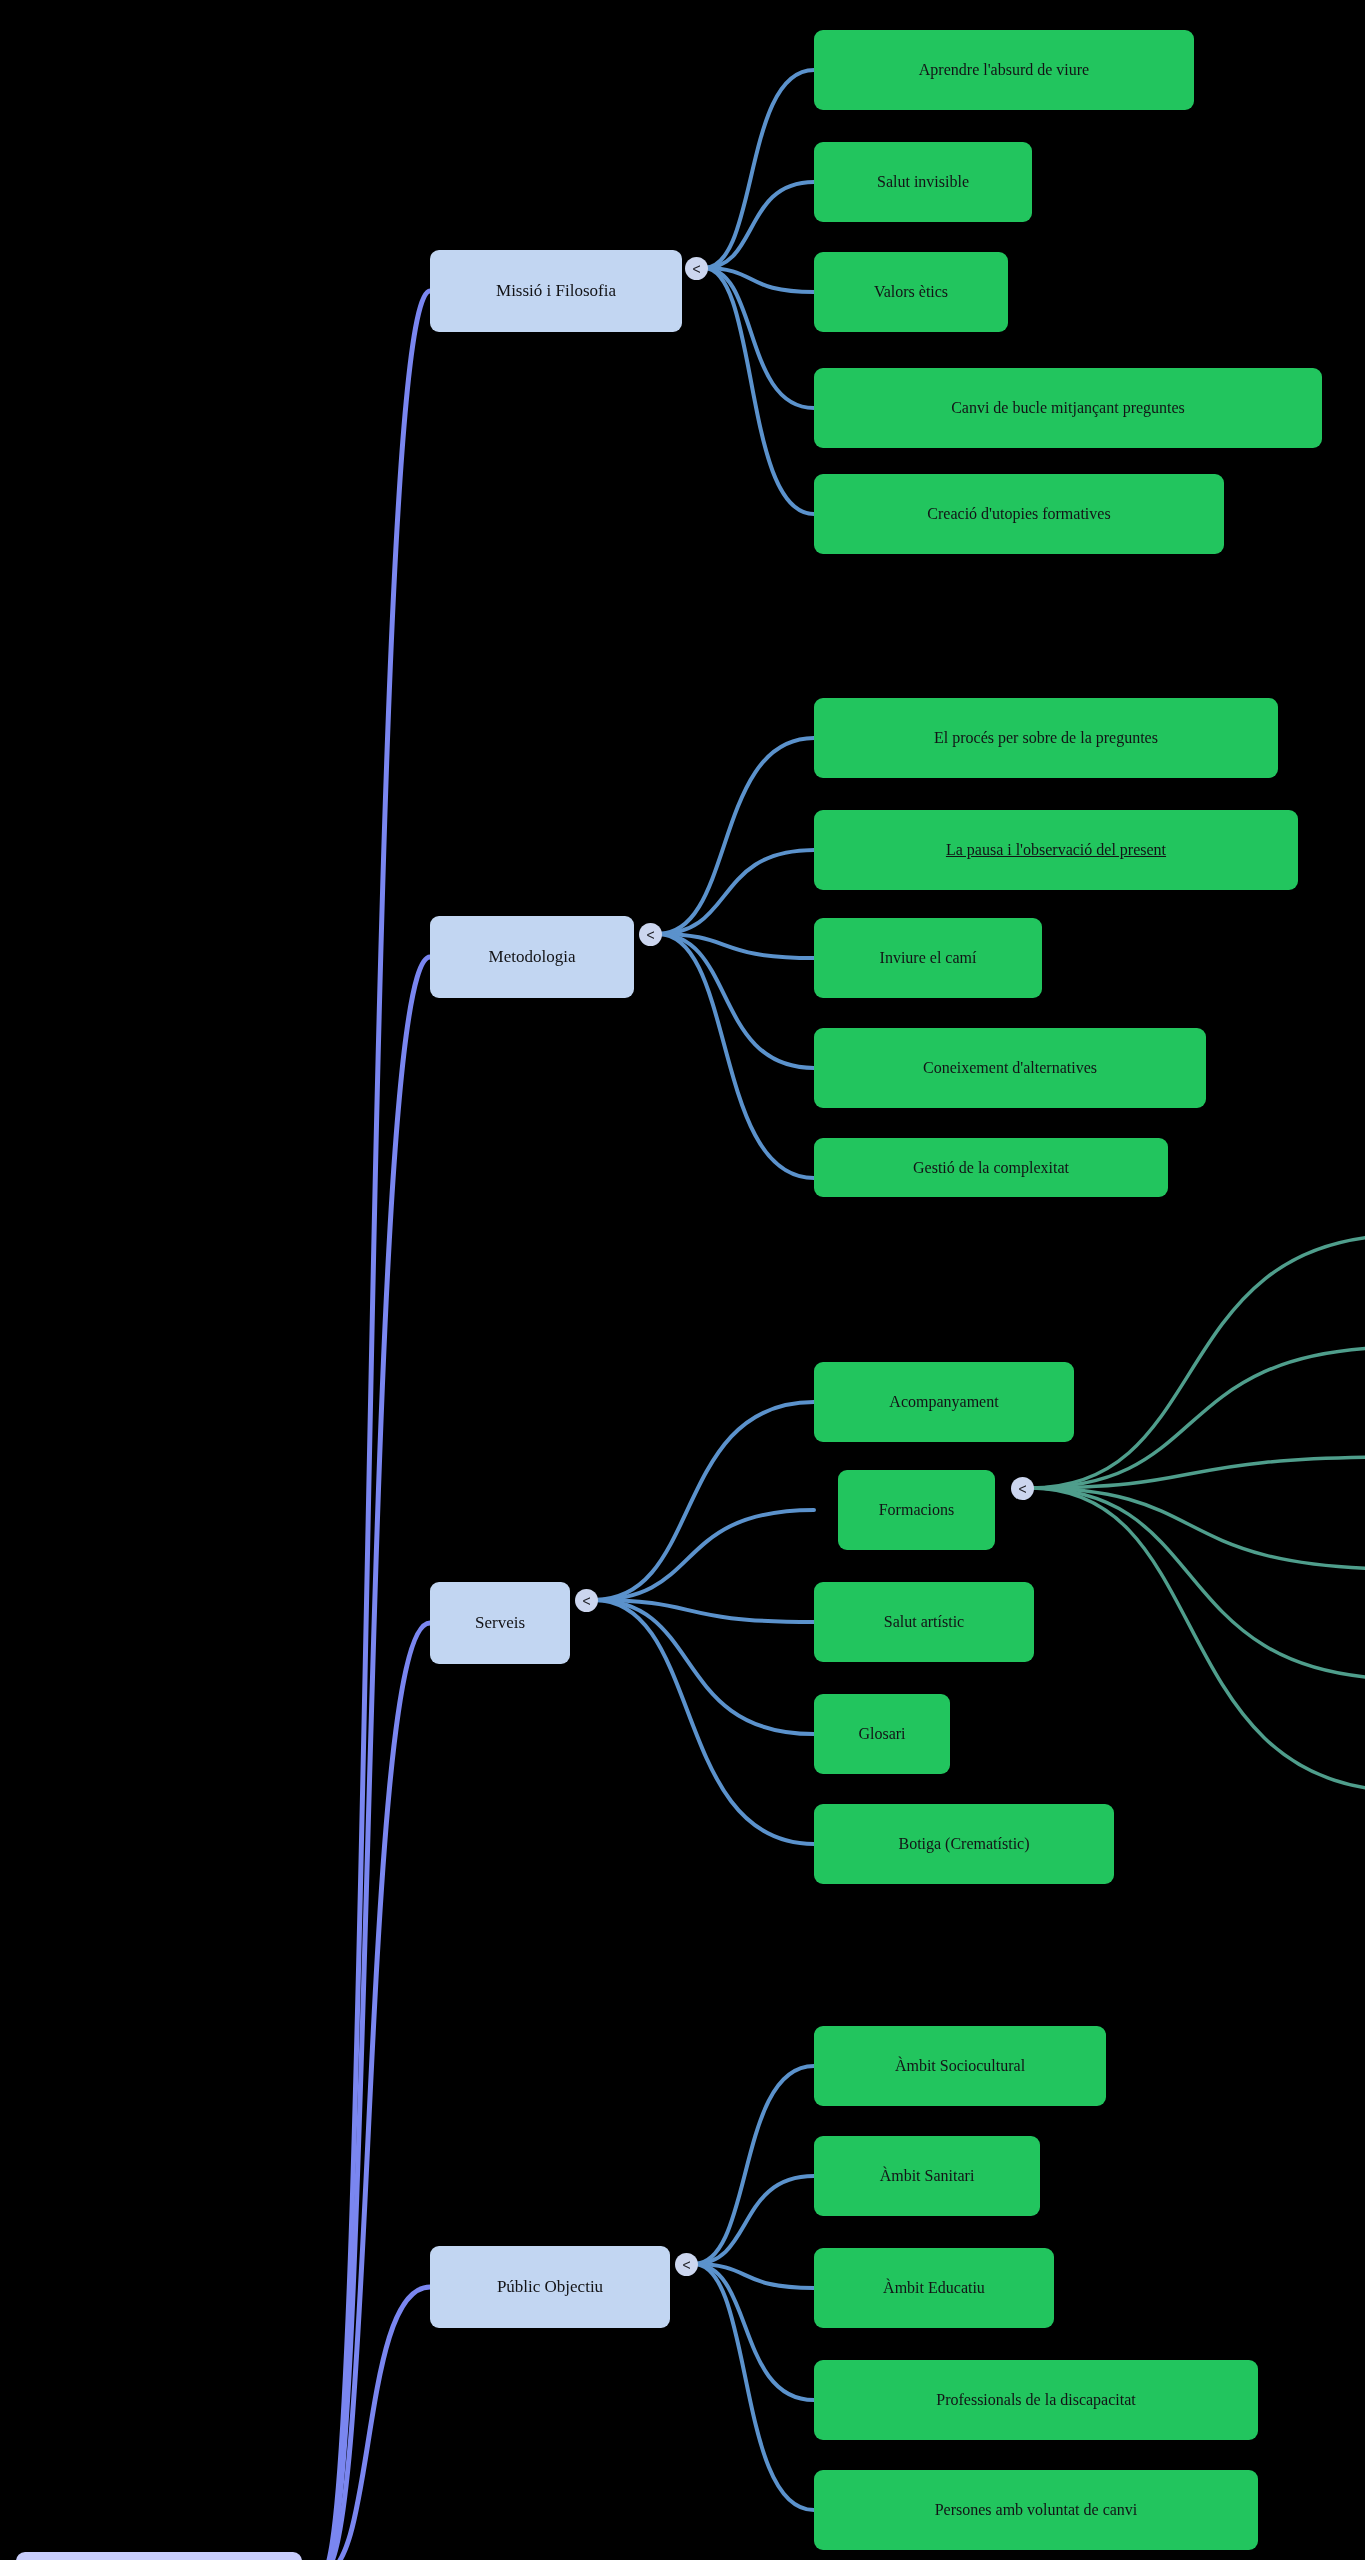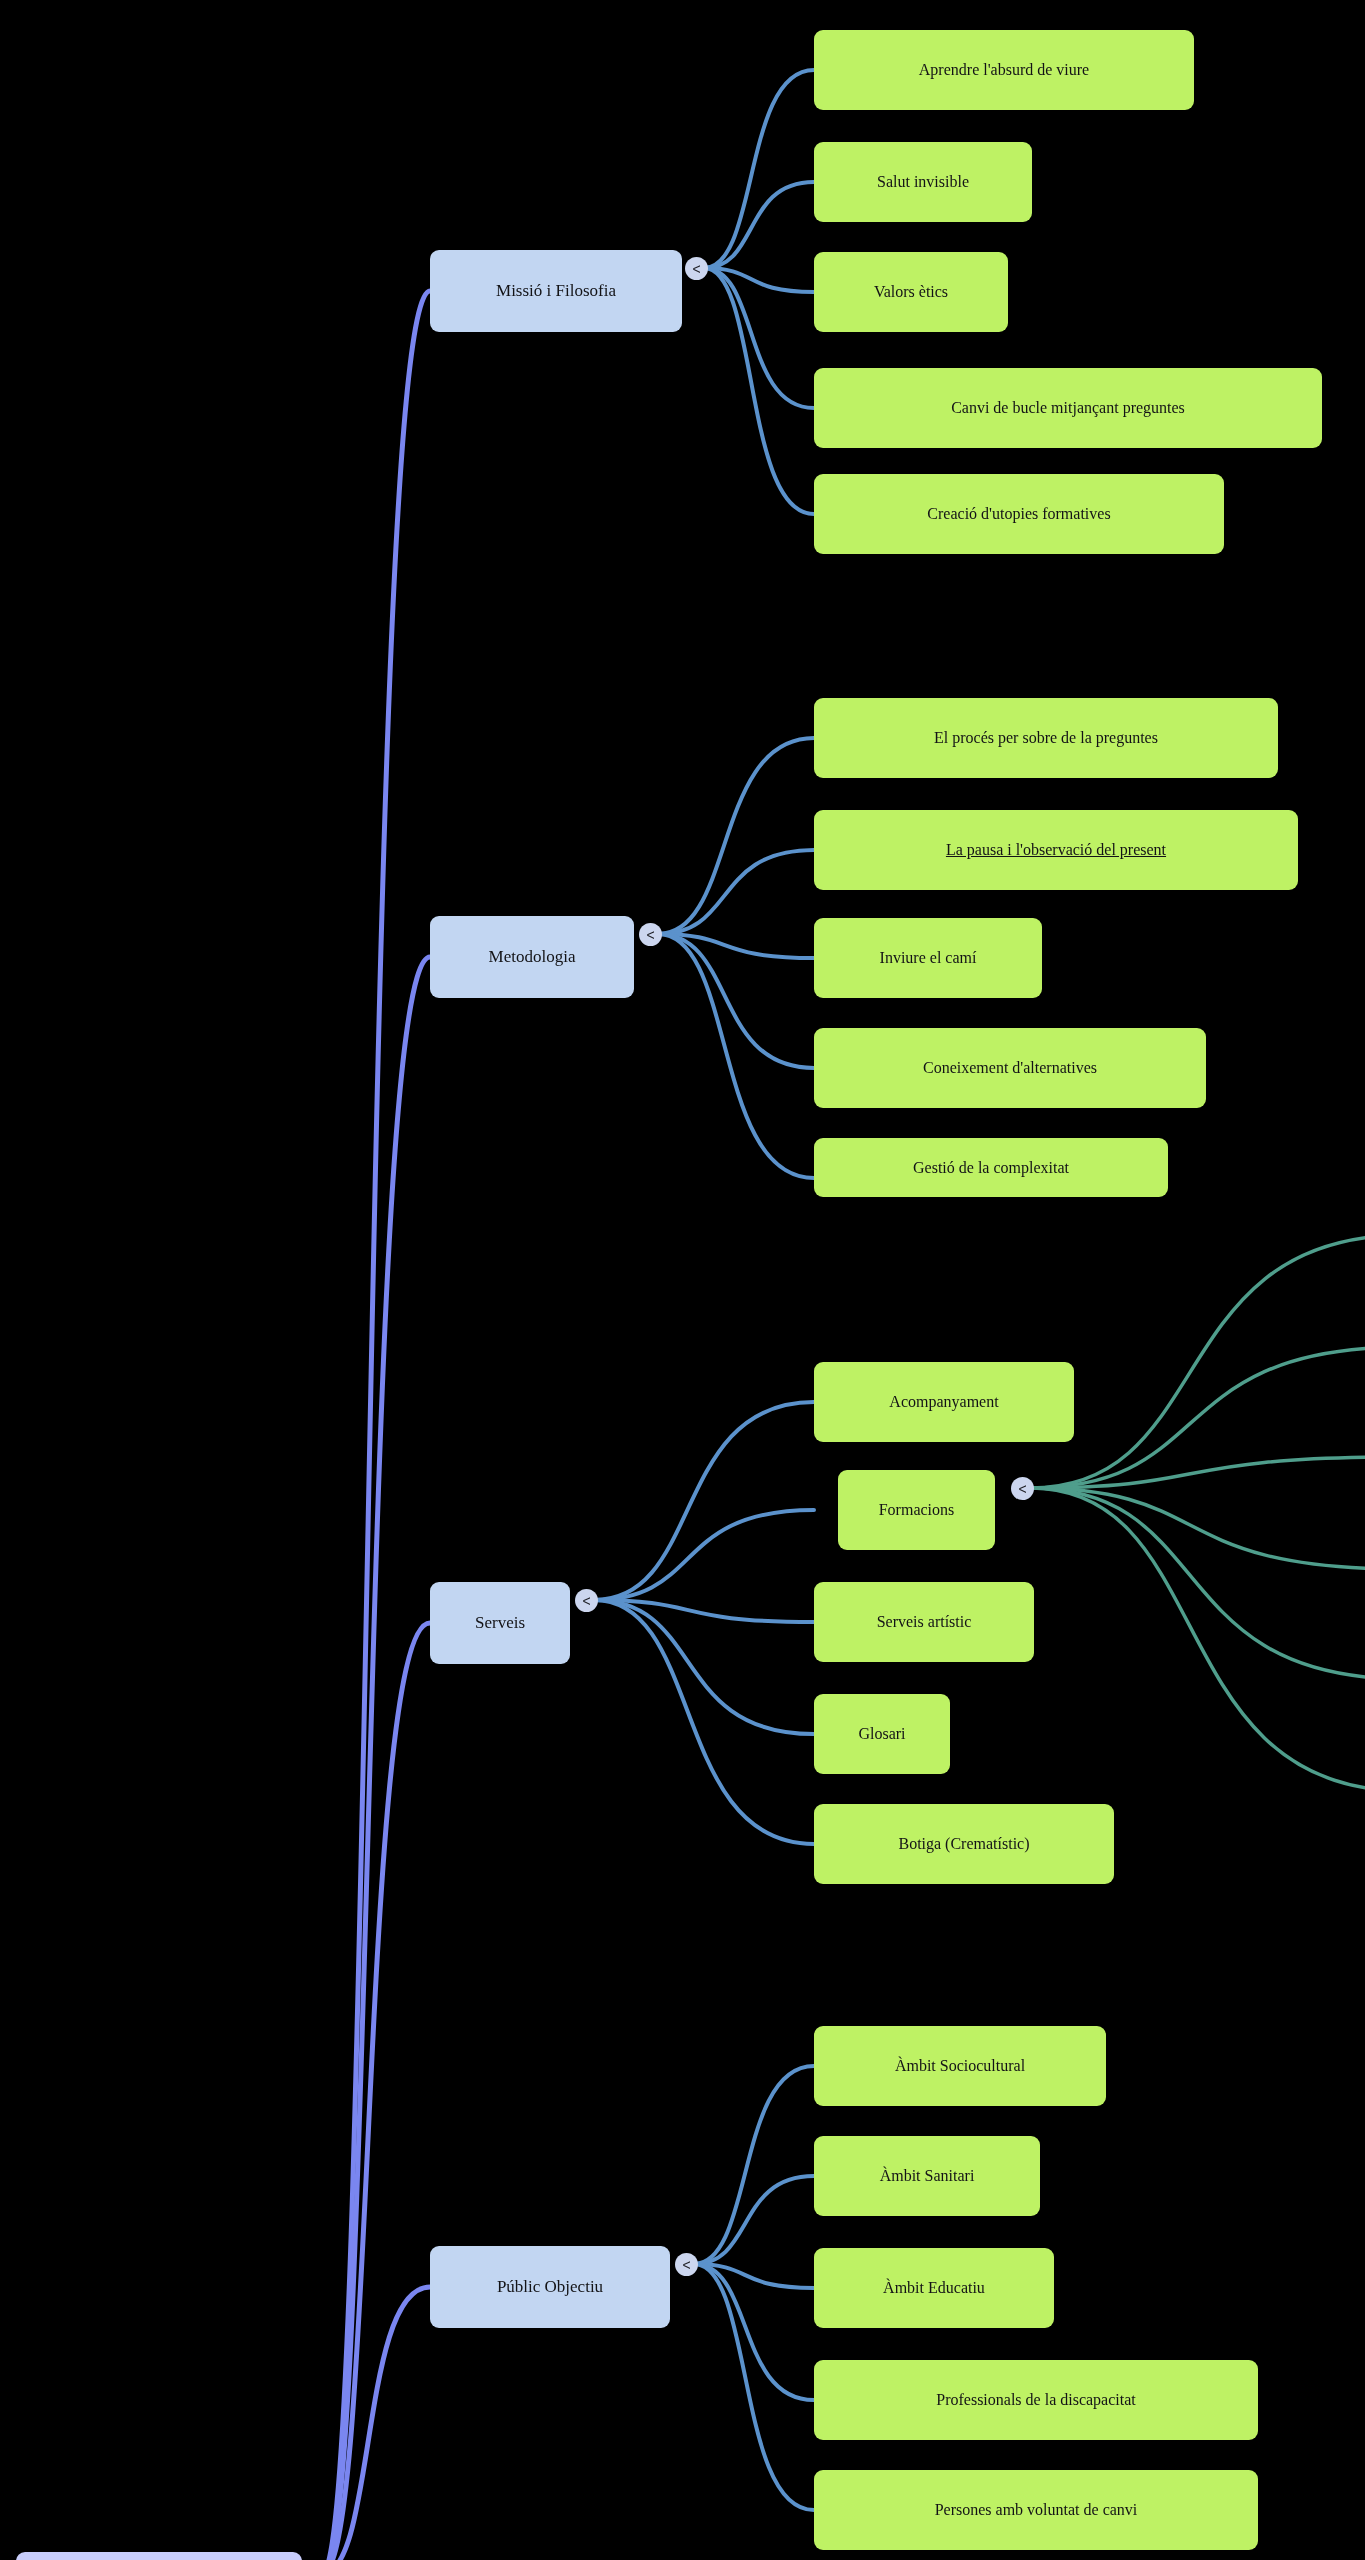--- a/index.html
+++ b/index.html
@@ -5,21 +5,21 @@
   html,body{margin:0;padding:0;background:#000;}
   body{width:1365px;height:2560px;position:relative;overflow:hidden;
        font-family:"Liberation Serif","DejaVu Serif",serif;}
   #canvas{position:absolute;left:0;top:0;width:1365px;height:2560px;}
   svg#edges{position:absolute;left:0;top:0;width:1365px;height:2560px;pointer-events:none;}
   .node{position:absolute;display:flex;align-items:center;justify-content:center;
         border-radius:9px;box-sizing:border-box;white-space:nowrap;
         color:#131316;line-height:1.1;}
   .node.root{background:#c8cdfb;font-size:17px;padding:0 16px;}
   .node.l1{background:#c2d6f2;font-size:17px;padding:0 16px;}
-  .node.l2{background:#bef264;font-size:16px;padding:0 16px;}
+  .node.l2{background:#22c55e;font-size:16px;padding:0 16px;}
   .jnode{position:absolute;width:23px;height:23px;border-radius:50%;
          background:#ccd6ef;color:#1c1c22;font-size:14px;
          display:flex;align-items:center;justify-content:center;
          font-family:"Liberation Sans",sans-serif;}
 </style>
 </head>
 <body>
 
 <div id="canvas">
   <svg id="edges" viewBox="0 0 1365 2560" xmlns="http://www.w3.org/2000/svg">
@@ -103,21 +103,21 @@
     </div>
     <div class="jnode" style="left: 575px; top: 1589px;">&lt;</div>
     <div class="node l2" style="left: 814px; top: 1362px; width: 260px; height: 80px;">
       <span>Acompanyament</span>
     </div>
     <div class="node l2" style="left: 814px; top: 1470px; width: 157px; height: 80px; margin-left: 24px;">
       <span>Formacions</span>
     </div>
     <div class="jnode" style="left: 1011px; top: 1477px;">&lt;</div>
     <div class="node l2" style="left: 814px; top: 1582px; width: 220px; height: 80px;">
-      <span>Serveis artístic</span>
+      <span>Salut artístic</span>
     </div>
     <div class="node l2" style="left: 814px; top: 1694px; width: 136px; height: 80px;">
       <span>Glosari</span>
     </div>
     <div class="node l2" style="left: 814px; top: 1804px; width: 300px; height: 80px;">
       <span>Botiga (Crematístic)</span>
     </div>
     <div class="node l1" style="left: 430px; top: 2246px; width: 240px; height: 82px;">
       <span>Públic Objectiu</span>
     </div>

